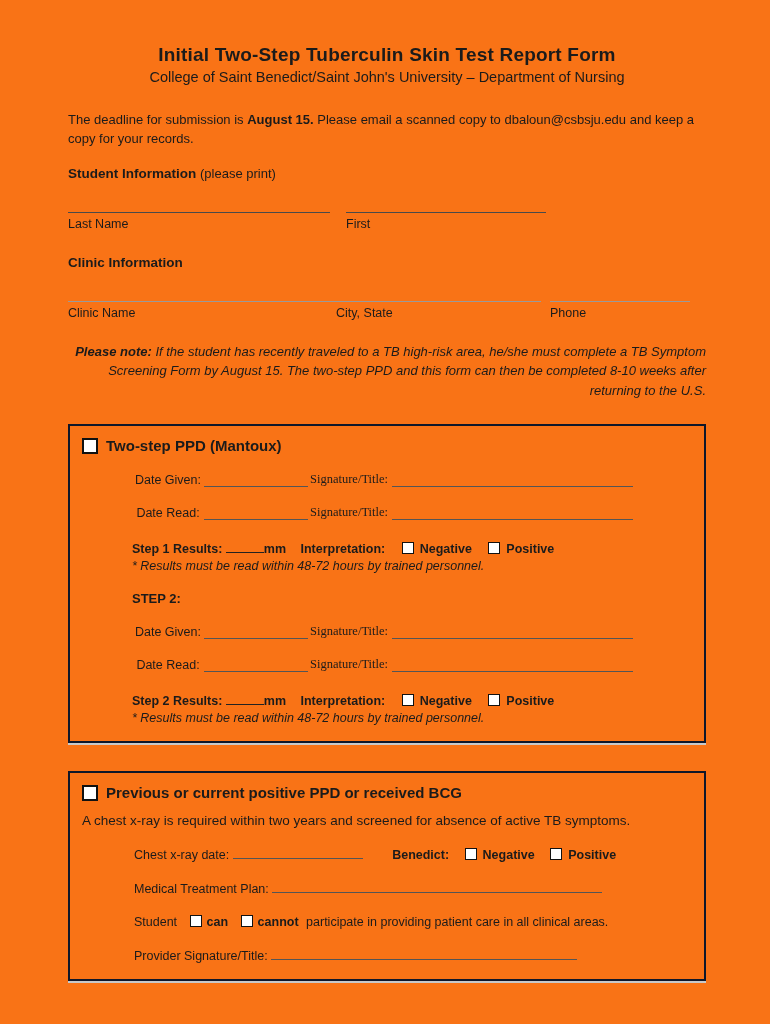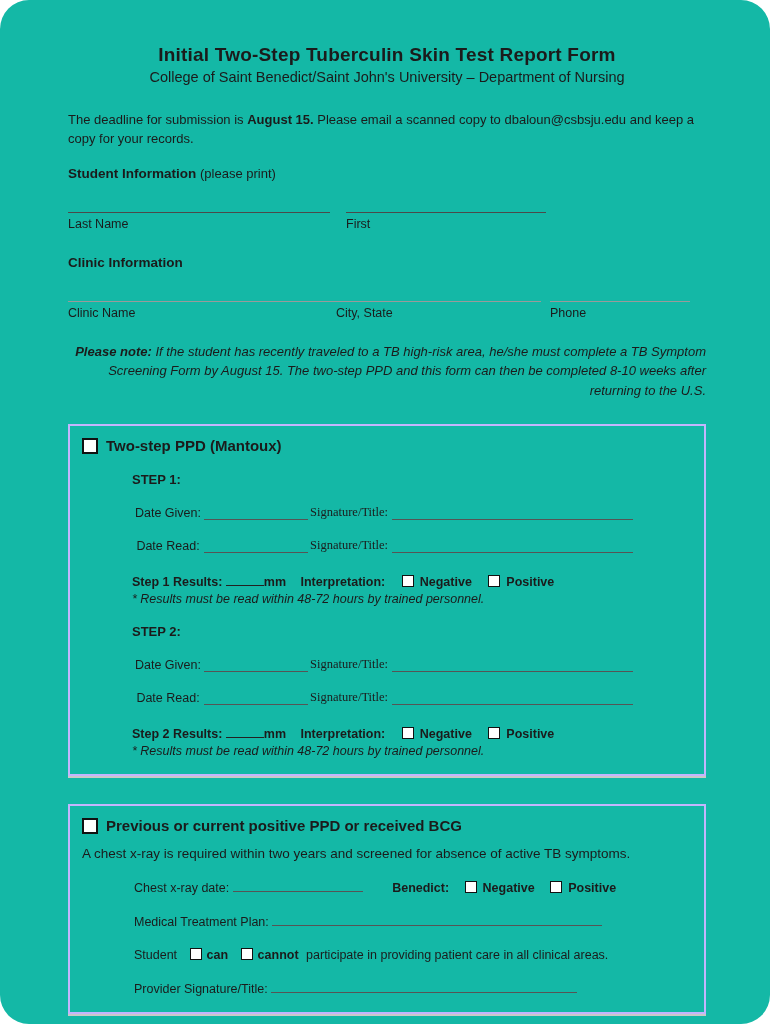--- a/index.html
+++ b/index.html
@@ -1,42 +1,41 @@
 <!DOCTYPE html>
 <html><head>
 <meta charset="utf-8">
 <style>
   html,body{margin:0;padding:0;background:#ffffff;}
   .page{
     position:relative;
     width:770px;height:1024px;
     box-sizing:border-box;
     padding:44px 64px 0 68px;
-    background:#14b8a6;
+    background:#f97316;
     color:#1b1b1b;
     font-family:"Liberation Sans","DejaVu Sans",sans-serif;
     font-size:13px;
     overflow:hidden;
-    border-radius:29px;
   }
   .title{font-size:19px;font-weight:bold;text-align:center;margin:0;letter-spacing:.2px;}
   .subtitle{font-size:14.5px;text-align:center;margin-top:3px;}
   .deadline{margin-top:26px;line-height:1.45;}
   .sec-heading{margin-top:17px;font-size:13.5px;font-weight:bold;}
   .sec-heading .note{font-weight:normal;font-size:13px;}
   .field-row{display:flex;margin-top:30px;}
   .field .line{border-bottom:1.6px solid #4a4a4a;height:1px;}
   .field .line.gray{border-bottom:1.6px solid #9a9a9a;}
   .field .flabel{margin-top:4px;font-size:12.5px;}
   .clinic-heading{margin-top:24px;}
   .please-note{margin-top:22px;font-style:italic;line-height:1.5;text-align:right;}
   .please-note b{font-weight:bold;}
   .formbox{
     margin-top:24px;
-    border:2px solid #c4b5fd;
+    border:2px solid #0f172a;
     box-shadow:0 2px 0 #c9c9c9;
     padding:11px 14px 16px 12px;
   }
   .box-heading{font-size:15px;font-weight:bold;display:flex;align-items:center;}
   .cb{
     display:inline-block;width:10px;height:10px;
     border:1.6px solid #111;background:#fff;flex:none;
     vertical-align:-1px;
   }
   .cb.big{width:12px;height:12px;border-width:2px;margin-right:8px;vertical-align:-2px;}
@@ -109,21 +108,20 @@
 
   <p class="please-note"><b>Please note:</b><span> If the student has recently traveled to a TB high-risk area, he/she must complete a TB Symptom Screening Form by August 15. The two-step PPD and this form can then be completed 8-10 weeks after returning to the U.S.</span></p>
 
   <div class="formbox">
     <div class="box-heading">
       <span class="cb big"></span>
       <span>Two-step PPD (Mantoux)</span>
     </div>
 
     <div class="step">
-      <div class="step-title">STEP 1:</div>
       <div class="sig-row">
         <span class="dlabel">Date Given:</span>
         <span class="blank date"></span>
         <span class="sig-label">Signature/Title:</span>
         <span class="blank sig"></span>
       </div>
       <div class="sig-row">
         <span class="dlabel">Date Read:</span>
         <span class="blank date"></span>
         <span class="sig-label">Signature/Title:</span>

